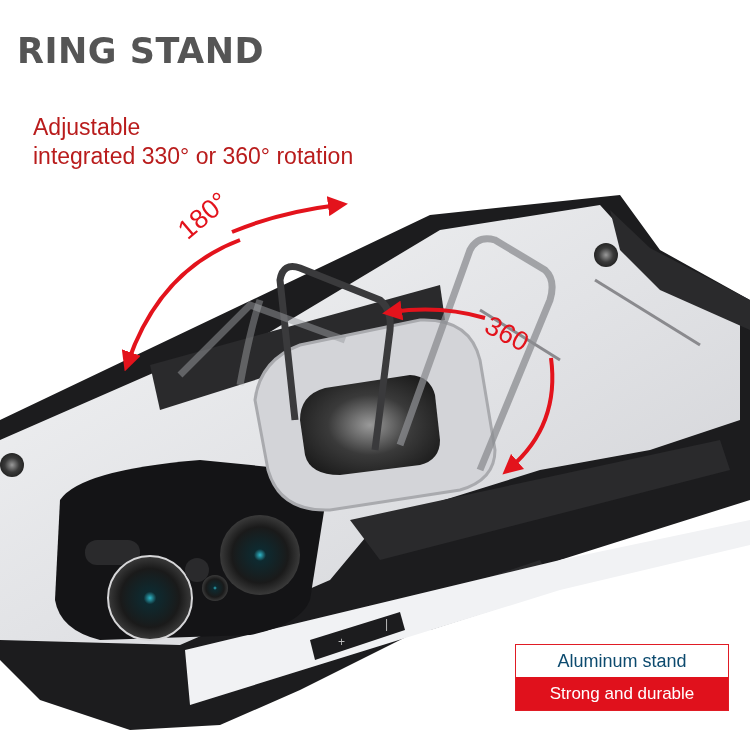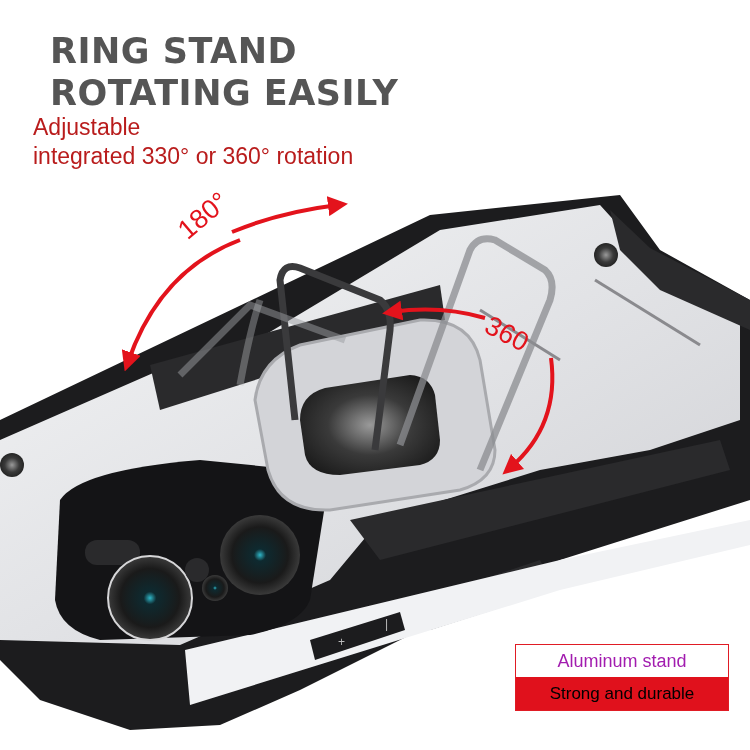--- a/index.html
+++ b/index.html
@@ -1,31 +1,30 @@
 <!DOCTYPE html>
 <html><head>
 <meta charset="utf-8">
 <style>
   html,body{margin:0;padding:0;background:#fff;}
   body{width:750px;height:750px;position:relative;overflow:hidden;font-family:"Liberation Sans",sans-serif;}
-  .headline{position:absolute;left:50px;top:30px;color:#555;font-family:"DejaVu Sans",sans-serif;font-weight:bold;font-size:35px;line-height:42px;letter-spacing:0.5px;}
+  .headline{position:absolute;left:17px;top:30px;color:#555;font-family:"DejaVu Sans",sans-serif;font-weight:bold;font-size:35px;line-height:42px;letter-spacing:0.5px;}
   .sub{position:absolute;left:33px;top:113px;color:#b91c1c;font-size:23px;line-height:29px;}
   .art{position:absolute;left:0;top:0;width:750px;height:750px;}
   .badge{position:absolute;left:515px;top:644px;width:214px;height:67px;border:1px solid #e01b24;box-sizing:border-box;}
-  .badge .top{height:32px;background:#fff;color:#a21caf;font-size:18px;text-align:center;line-height:32px;}
-  .badge .bot{height:33px;background:#e0111c;color:#000000;font-size:17px;text-align:center;line-height:33px;}
+  .badge .top{height:32px;background:#fff;color:#0c4a6e;font-size:18px;text-align:center;line-height:32px;}
+  .badge .bot{height:33px;background:#e0111c;color:#ffffff;font-size:17px;text-align:center;line-height:33px;}
   .lbl180{position:absolute;left:172px;top:222px;color:#e3131c;font-size:27px;transform:rotate(-40deg);transform-origin:left top;}
   .lbl360{position:absolute;left:494px;top:310px;color:#e3131c;font-size:27px;transform:rotate(28deg);transform-origin:left top;}
 </style>
 </head>
 <body>
 
 <div class="headline">
   <div>RING STAND</div>
-  <div>ROTATING EASILY</div>
 </div>
 <div class="sub">
   <div>Adjustable</div>
   <div>integrated 330° or 360° rotation</div>
 </div>
 
 <svg class="art" viewBox="0 0 750 750" xmlns="http://www.w3.org/2000/svg">
   <defs>
     <linearGradient id="silver" x1="0" y1="0" x2="1" y2="1">
       <stop offset="0" stop-color="#f4f5f6"></stop>

